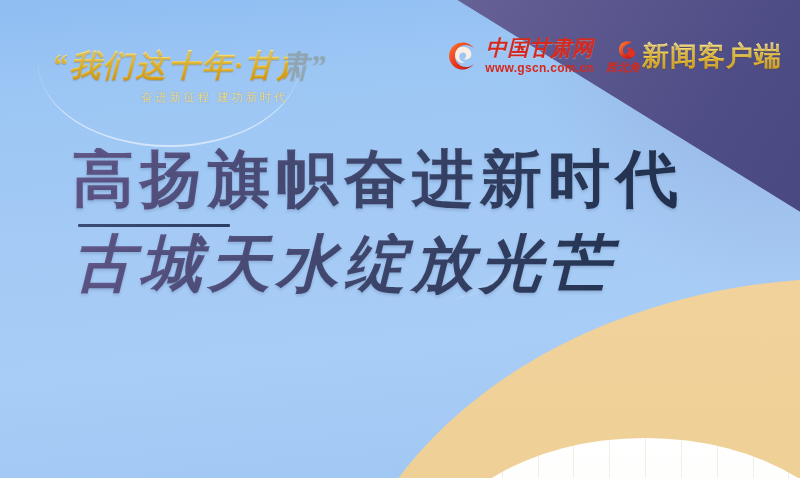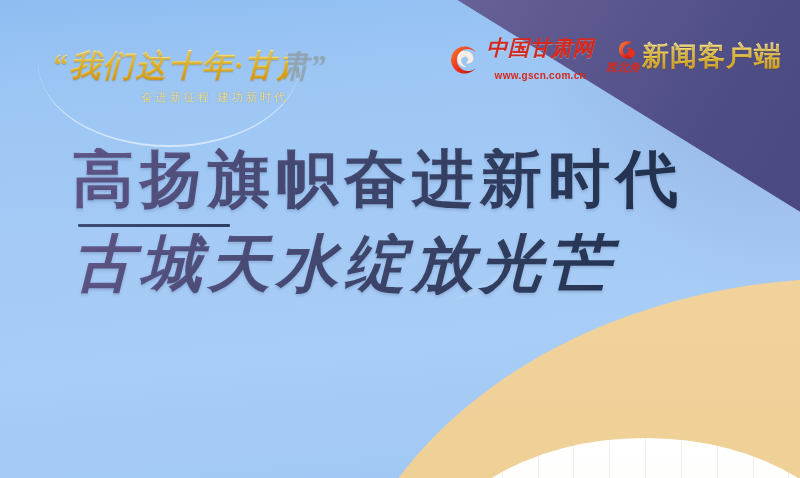--- a/index.html
+++ b/index.html
@@ -187,22 +187,22 @@
     font-family: "Liberation Serif", serif;
     font-size: 21px;
     font-weight: 700;
     font-style: italic;
     color: #d6281c;
     letter-spacing: 0.5px;
     white-space: nowrap;
     text-shadow: 0 1px 0 rgba(255,255,255,0.25);
   }
   .gscn-url {
-    margin-top: 12px;
-    font-size: 10px;
+    margin-top: 3px;
+    font-size: 12px;
     font-weight: 700;
     color: #d6281c;
     letter-spacing: 0.3px;
     white-space: nowrap;
   }
   .logo-xbj {
     display: flex;
     align-items: center;
     gap: 2px;
   }

